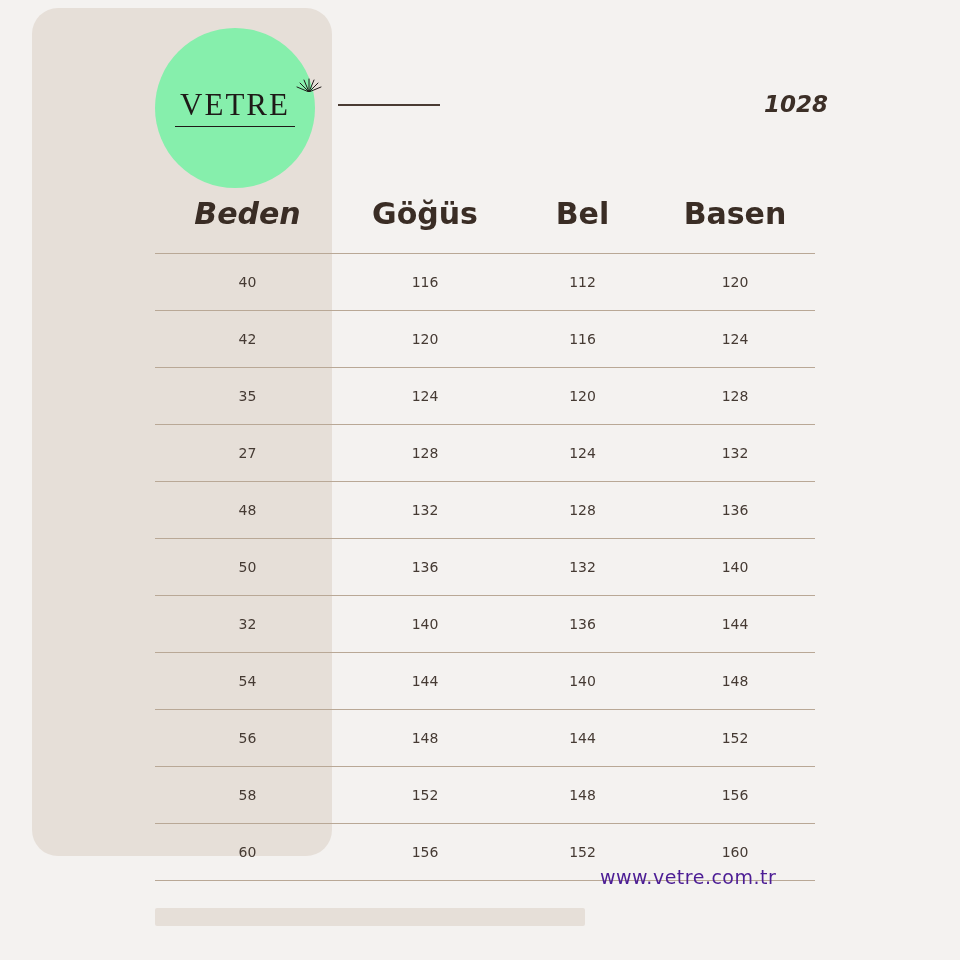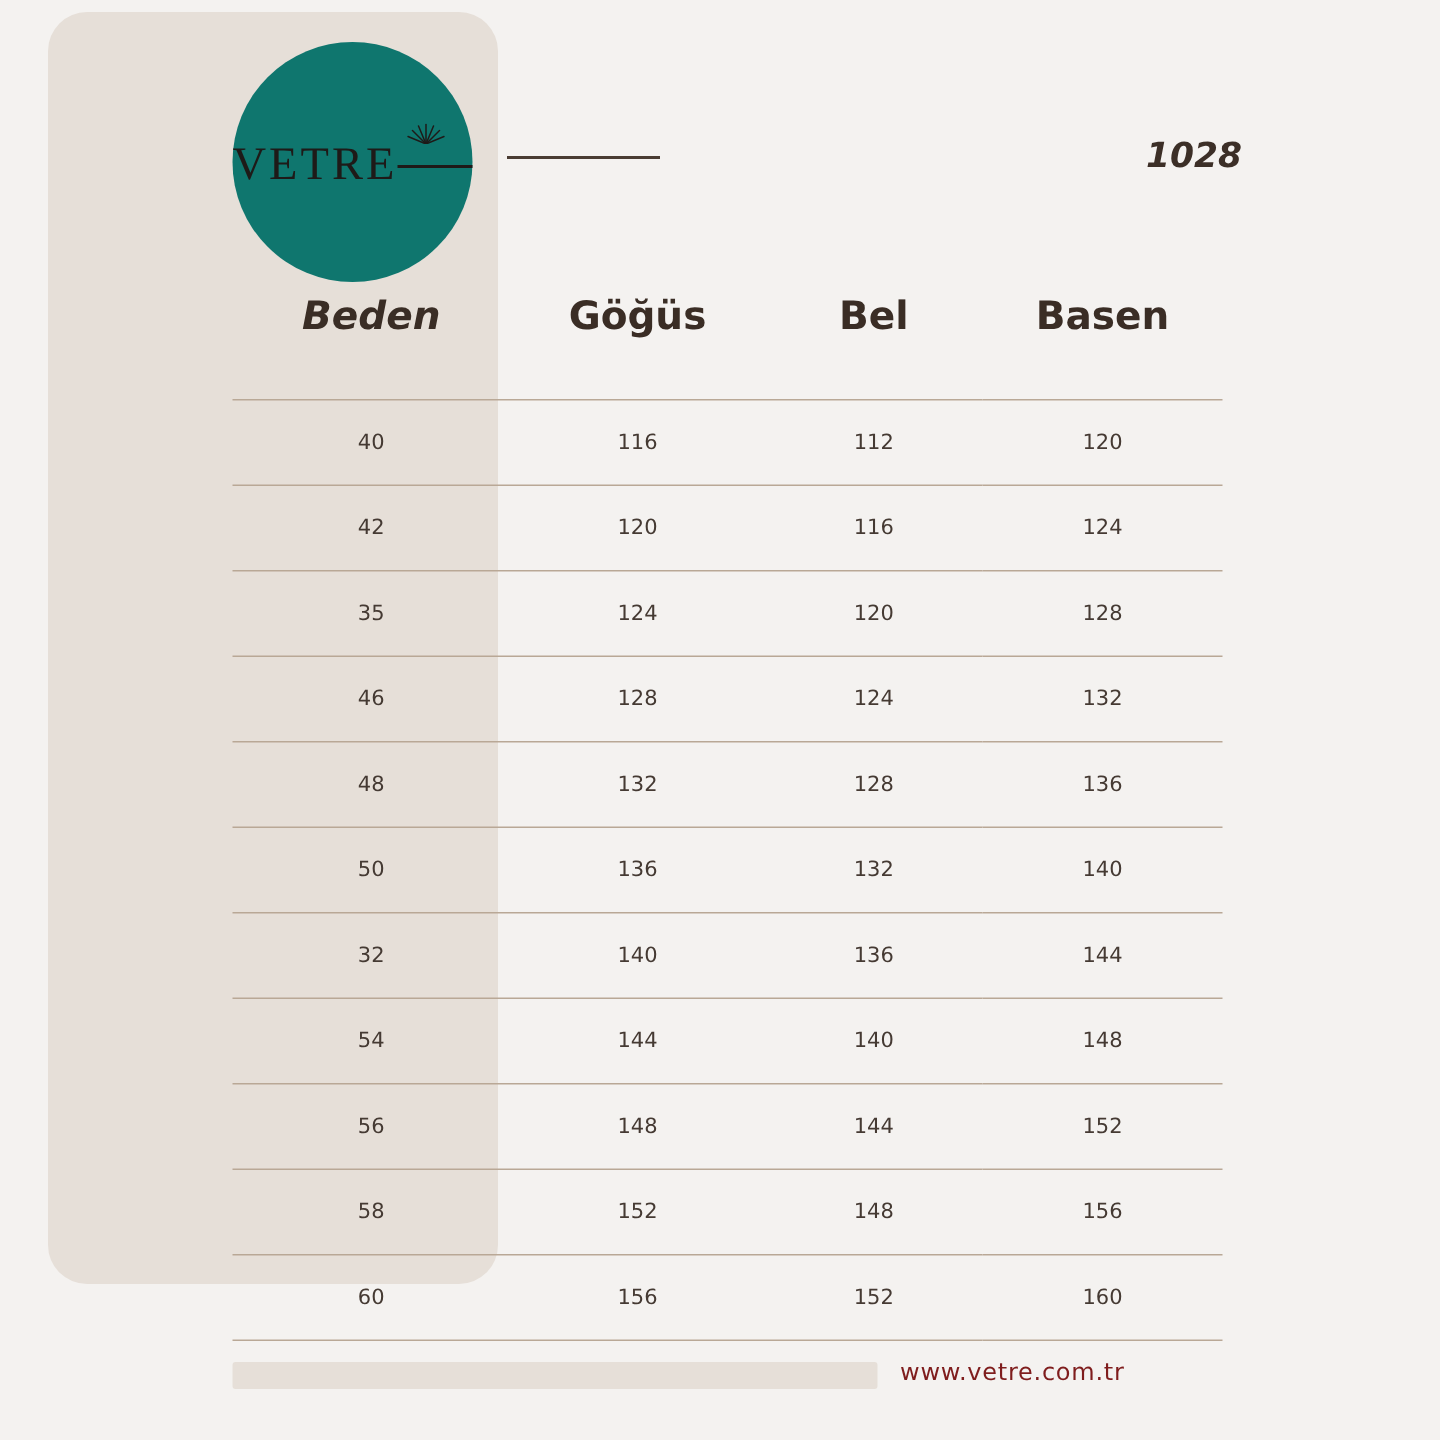--- a/index.html
+++ b/index.html
@@ -32,26 +32,26 @@
     border-radius: 26px;
   }
 
   
   .logo-circle {
     position: absolute;
     left: 155px;
     top: 28px;
     width: 160px;
     height: 160px;
-    background: #0f766e;
+    background: #86efac;
     border-radius: 50%;
     display: flex;
     align-items: center;
     justify-content: center;
-    flex-direction: row;
+    flex-direction: column;
   }
 
   .logo-wordmark {
     font-family: "Liberation Serif", serif;
     font-size: 31px;
     letter-spacing: 2px;
     color: #1e1a18;
     position: relative;
     line-height: 1;
   }
@@ -111,23 +111,23 @@
     width: 660px;
   }
   table.size-table {
     width: 100%;
     border-collapse: collapse;
     table-layout: fixed;
   }
   table.size-table th {
     font-family: "DejaVu Sans", sans-serif;
     font-weight: bold;
-    font-size: 26px;
+    font-size: 30px;
     color: #3a2d25;
-    padding: 0 0 40px 0;
+    padding: 0 0 22px 0;
     text-align: center;
   }
   table.size-table th.col-beden {
     font-style: italic;
     width: 185px;
   }
   table.size-table th.col-gogus { width: 170px; }
   table.size-table th.col-bel { width: 145px; }
   table.size-table th.col-basen { width: 160px; }
 
@@ -149,24 +149,24 @@
     left: 155px;
     top: 908px;
     width: 430px;
     height: 18px;
     background: #e6dfd8;
     border-radius: 2px;
   }
   .footer-url {
     position: absolute;
     left: 600px;
-    top: 905px;
-    font-family: "DejaVu Sans", sans-serif;
-    font-size: 16px;
-    color: #7f1d1d;
+    top: 866px;
+    font-family: "DejaVu Sans", sans-serif;
+    font-size: 19px;
+    color: #4c1d95;
     letter-spacing: 0.5px;
   }
 </style>
 </head>
 <body>
 
 <div class="page">
 
   <div class="left-panel"></div>
 
@@ -217,21 +217,21 @@
           <td>116</td>
           <td>124</td>
         </tr>
         <tr>
           <td>35</td>
           <td>124</td>
           <td>120</td>
           <td>128</td>
         </tr>
         <tr>
-          <td>46</td>
+          <td>27</td>
           <td>128</td>
           <td>124</td>
           <td>132</td>
         </tr>
         <tr>
           <td>48</td>
           <td>132</td>
           <td>128</td>
           <td>136</td>
         </tr>

